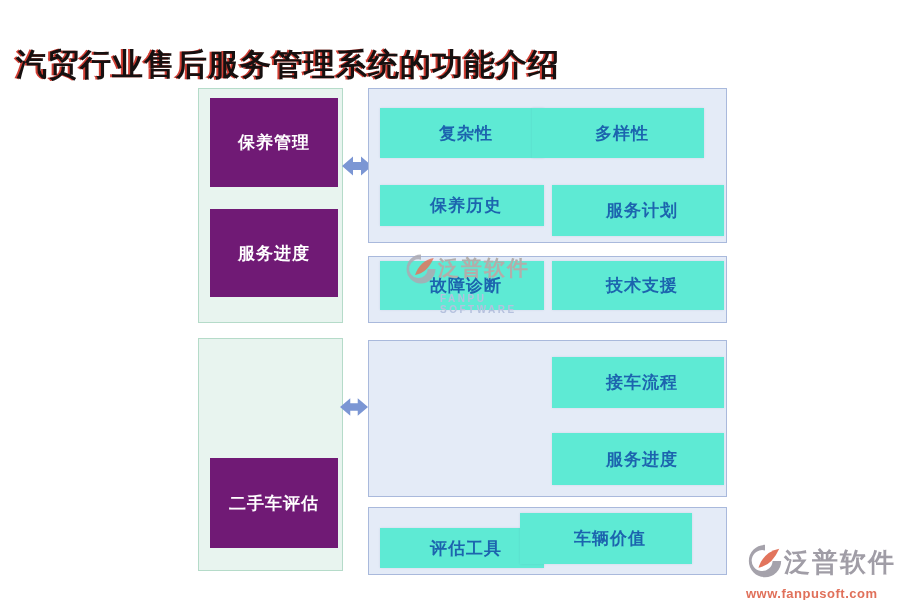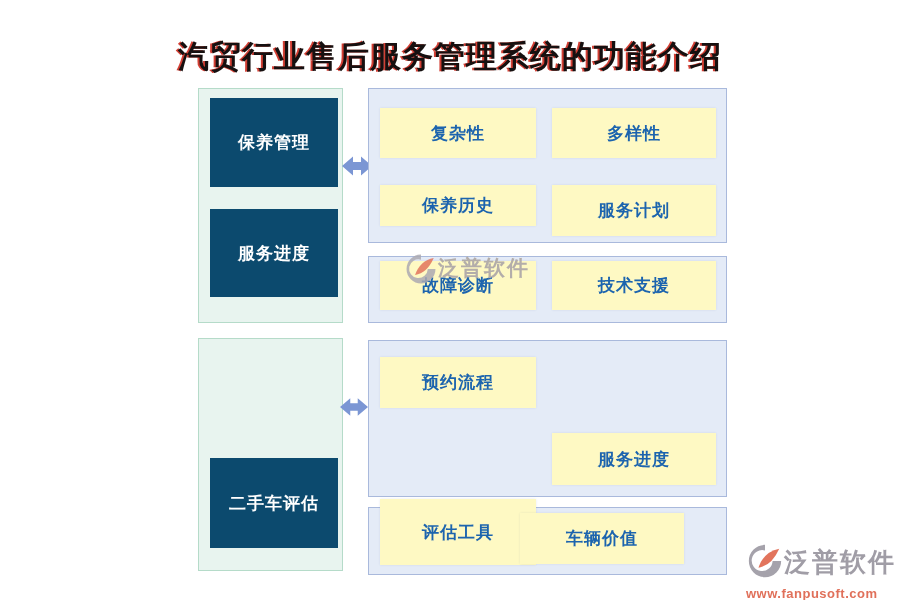--- a/index.html
+++ b/index.html
@@ -1,27 +1,27 @@
 <!DOCTYPE html>
 <html><head>
 <meta charset="utf-8">
 <style>
   html,body{margin:0;padding:0;background:#fff;}
   .canvas{position:relative;width:900px;height:600px;background:#ffffff;overflow:hidden;
           font-family:"Liberation Serif", serif;}
-  .title{position:absolute;left:0;right:0;top:28px;margin:8px;text-align:center;
+  .title{position:absolute;left:0;right:0;top:28px;margin:16px;
          font-size:31px;font-weight:bold;letter-spacing:1px;color:#161010;
          text-shadow:-2px 0 0 rgba(205,42,30,.9);}
   .gpanel{position:absolute;left:198px;width:145px;background:#e8f4ef;border:1px solid #b5dbc9;box-sizing:border-box;}
   .gbox{position:absolute;display:flex;align-items:center;justify-content:center;
-        background:#0c4a6e;color:#ffffff;font-size:17px;font-weight:bold;letter-spacing:1px;}
+        background:#701a75;color:#ffffff;font-size:17px;font-weight:bold;letter-spacing:1px;}
   .bpanel{position:absolute;left:368px;width:359px;background:#e4ebf7;border:1px solid #a9b9dc;box-sizing:border-box;}
   .wbox{position:absolute;display:flex;align-items:center;justify-content:center;
-        background:#fef9c3;color:#1c64ae;font-size:17px;font-weight:bold;letter-spacing:1px;
-        box-shadow:0 0 2px rgba(60,80,140,.12);}
+        background:#5eead4;color:#1c64ae;font-size:17px;font-weight:bold;letter-spacing:1px;
+        box-shadow:0 0 2px rgba(60,80,140,.12);padding-left:8px;}
   .arrow{position:absolute;line-height:0;}
   .wm-center{position:absolute;left:404px;top:252px;width:150px;pointer-events:none;}
   .wm-center .wm-row{display:flex;align-items:flex-start;}
   .wm-brand-sm{font-size:21px;font-weight:bold;color:#b3adaa;letter-spacing:2px;line-height:1;margin-top:6px;}
   .wm-sub{font-size:10px;font-weight:bold;color:#b5c1de;letter-spacing:2.5px;margin:3px 0 0 36px;
           font-family:"Liberation Sans", sans-serif;}
   .wm-corner{position:absolute;left:746px;top:542px;width:150px;pointer-events:none;}
   .wm-corner .wm-row{display:flex;align-items:flex-start;}
   .wm-brand-lg{font-size:26px;font-weight:bold;color:#a09da6;letter-spacing:2px;line-height:1;margin-top:8px;}
   .wm-url{font-size:13px;font-weight:bold;color:#e0705a;letter-spacing:.5px;margin-top:2px;
@@ -59,61 +59,62 @@
   </span>
 
   <div class="bpanel" style="top:88px;height:155px"></div>
   <div class="bpanel" style="top:256px;height:67px"></div>
   <div class="bpanel" style="top:340px;height:157px"></div>
   <div class="bpanel" style="top:507px;height:68px"></div>
 
   <div class="wbox" style="left:380px;top:108px;width:156px;height:50px">
     <span>复杂性</span>
   </div>
-  <div class="wbox" style="left:552px;top:108px;width:164px;height:50px">
+  <div class="wbox" style="left:532px;top:108px;width:164px;height:50px">
     <span>多样性</span>
   </div>
   <div class="wbox" style="left:380px;top:185px;width:156px;height:41px">
     <span>保养历史</span>
   </div>
   <div class="wbox" style="left:552px;top:185px;width:164px;height:51px">
     <span>服务计划</span>
   </div>
 
   <div class="wbox" style="left:380px;top:261px;width:156px;height:49px">
     <span>故障诊断</span>
   </div>
   <div class="wbox" style="left:552px;top:261px;width:164px;height:49px">
     <span>技术支援</span>
   </div>
 
-  <div class="wbox" style="left:380px;top:357px;width:156px;height:51px">
-    <span>预约流程</span>
+  <div class="wbox" style="left:552px;top:357px;width:164px;height:51px">
+    <span>接车流程</span>
   </div>
   <div class="wbox" style="left:552px;top:433px;width:164px;height:52px">
     <span>服务进度</span>
   </div>
 
-  <div class="wbox" style="left:380px;top:499px;width:156px;height:66px">
+  <div class="wbox" style="left:380px;top:528px;width:156px;height:40px">
     <span>评估工具</span>
   </div>
   <div class="wbox" style="left:520px;top:513px;width:164px;height:51px">
     <span>车辆价值</span>
   </div>
 
   <div class="wm-center">
     <div class="wm-row">
       <span>
         <svg width="34" height="34" viewBox="0 0 40 40">
           <path d="M20 3 A17 17 0 1 0 37 20 L28 20 A11 11 0 1 1 20 9 Z" fill="#aca9b2" opacity="0.85"></path>
           <path d="M13 27 Q19 10 35 7 Q27 25 13 27 Z" fill="#e2745c" opacity="0.85"></path>
         </svg>
       </span>
       <span class="wm-brand-sm">泛普软件</span>
     </div>
+    <div class="wm-sub">FANPU SOFTWARE</div>
   </div>
 
   <div class="wm-corner">
     <div class="wm-row">
       <span>
         <svg width="38" height="38" viewBox="0 0 40 40">
           <path d="M20 3 A17 17 0 1 0 37 20 L28 20 A11 11 0 1 1 20 9 Z" fill="#a5a2ab"></path>
           <path d="M13 27 Q19 10 35 7 Q27 25 13 27 Z" fill="#e2745c"></path>
         </svg>
       </span>

